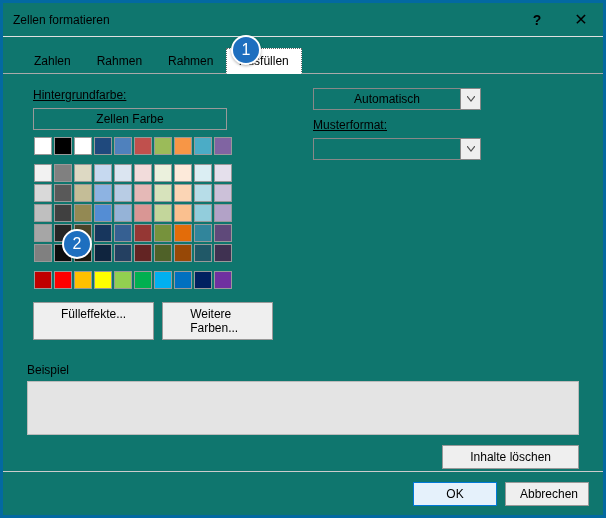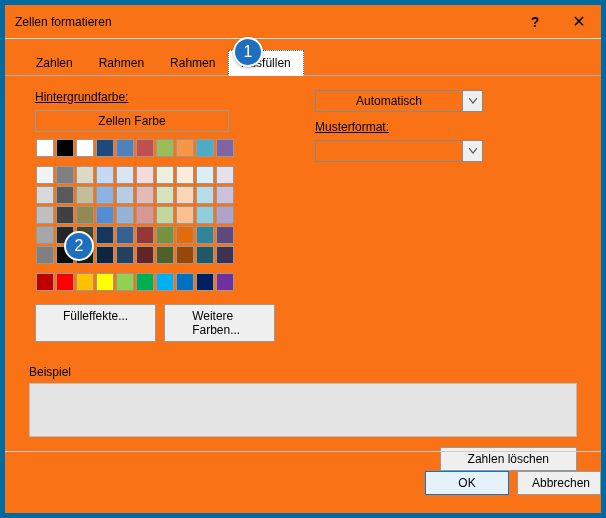--- a/index.html
+++ b/index.html
@@ -1,17 +1,17 @@
 <!DOCTYPE html>
 <html><head>
 <meta charset="utf-8">
 <style>
   * { box-sizing: border-box; font-family: "Segoe UI", Tahoma, sans-serif; font-size: 12px; }
   body { margin: 0; padding: 0; background: #fff; }
-  .dialog { width: 606px; height: 518px; border: 5px solid #0369a1; background: #f97316; position: relative; }
+  .dialog { width: 606px; height: 518px; border: 3px solid #0369a1; background: #0f766e; position: relative; }
   .titlebar { height: 34px; display: flex; align-items: center; padding: 0 0 0 10px; border-bottom: 1px solid #e0e0e0; }
   .titlebar-title { flex: 1; }
   .tb-btn { width: 44px; height: 34px; display: flex; align-items: center; justify-content: center; font-size: 14px; }
   .tb-btn.help { font-weight: bold; }
   .tb-btn.close { font-size: 16px; }
   .tabs { display: flex; padding: 10px 10px 0 18px; position: relative; border-bottom: 1px solid #aaa; }
   .tab { padding: 5px 12px 5px 12px; border: 1px solid transparent; border-bottom: none; margin-right: 0; position: relative; top: 1px; cursor: default; }
   .tab.active { border: 1px dotted #666; border-bottom: 1px solid #fff; background: #fff; }
   .body { padding: 14px 18px 10px 18px; display: flex; gap: 40px; position: relative; margin-left: 12px; }
   .left-col { width: 240px; }
@@ -24,21 +24,21 @@
   .swatch-sep { width: 100%; height: 7px; }
   .btn-row { display: flex; gap: 8px; margin-top: 12px; }
   .btn { border: 1px solid #999; background: #efefef; padding: 4px 27px; cursor: default; }
   .combo { display: flex; border: 1px solid #888; height: 22px; width: 168px; margin-bottom: 8px; }
   .combo-text { flex: 1; display: flex; align-items: center; justify-content: center; }
   .combo-arrow { width: 20px; border-left: 1px solid #888; background: #efefef; display: flex; align-items: center; justify-content: center; }
   .sample-sect { position: absolute; left: 24px; right: 24px; top: 360px; }
   .sample-label { margin-bottom: 4px; }
   .sample-box { height: 54px; border: 1px solid #bbb; background: #e4e4e4; }
   .clear-row { position: absolute; right: 24px; top: 442px; }
-  .footer { position: absolute; left: 0; right: 0; bottom: 0; height: 62px; border-top: 1px solid #ccc; display: flex; align-items: center; justify-content: flex-end; padding-right: 0; gap: 8px; }
+  .footer { position: absolute; left: 0; right: 0; bottom: 0; height: 44px; border-top: 1px solid #ccc; display: flex; align-items: center; justify-content: flex-end; padding-right: 14px; gap: 8px; }
   .btn-ok { width: 84px; border: 1px solid #0078d7; background: #e5f1fb; padding: 4px 10px; text-align: center; }
   .btn-cancel { width: 84px; border: 1px solid #999; background: #efefef; padding: 4px 10px; text-align: right; }
   .callout { position: absolute; width: 30px; height: 30px; border-radius: 50%; background: #1e6fbf; border: 2px solid #fff; color: #fff; display: flex; align-items: center; justify-content: center; font-size: 16px; font-weight: 500; box-shadow: 0 1px 3px rgba(0,0,0,0.3); z-index: 10; }
 </style>
 </head>
 <body>
 
 <div class="dialog">
 
   <div class="titlebar">
@@ -168,21 +168,21 @@
     </div>
 
   </div>
 
   <div class="sample-sect">
     <div class="sample-label">Beispiel</div>
     <div class="sample-box"></div>
   </div>
 
   <div class="clear-row">
-    <div class="btn">Zahlen löschen</div>
+    <div class="btn">Inhalte löschen</div>
   </div>
 
   <div class="footer">
     <div class="btn-ok">OK</div>
     <div class="btn-cancel">Abbrechen</div>
   </div>
 
 </div>
 
 </body></html>

